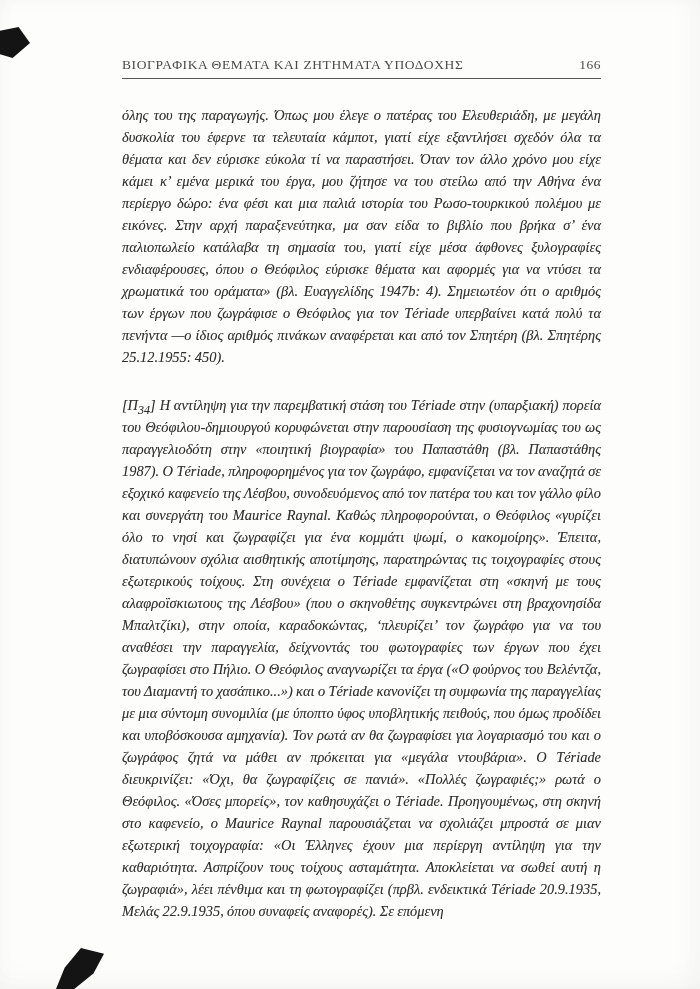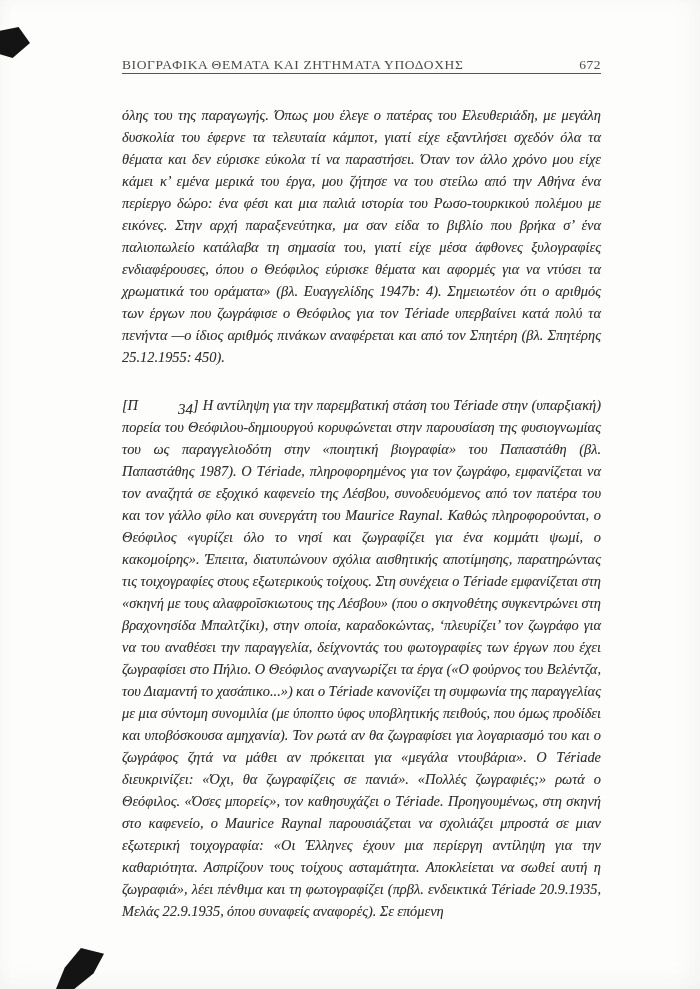--- a/index.html
+++ b/index.html
@@ -16,20 +16,21 @@
     background:var(--page-bg);
     overflow:hidden;
     box-shadow:inset -10px 0 22px rgba(0,0,0,0.025), inset 0 -12px 24px rgba(0,0,0,0.02), inset 6px 0 14px rgba(0,0,0,0.012);
     font-family:"Liberation Serif","DejaVu Serif",serif;
   }
   .running-head{
     position:absolute;
     left:122px;right:99px;top:57px;
     display:flex;justify-content:space-between;align-items:flex-start;
     border-bottom:1.5px solid var(--rule);
+    padding-bottom:5px;
   }
   .head-title{
     font-size:13.5px;
     letter-spacing:0.6px;
     color:var(--header-text);
   }
   .head-page{
     font-size:13.5px;
     letter-spacing:0.5px;
     color:var(--header-text);
@@ -40,42 +41,42 @@
     color:var(--text);
     font-size:14.4px;
     line-height:22px;
     text-align:justify;
     word-spacing:-0.3px;
     text-shadow:0 0 0.4px rgba(40,40,40,0.35);
   }
   .para{margin:0;font-style:italic;}
   .para + .para{margin-top:26px;}
   .marker{white-space:nowrap;margin-right:4px;}
-  .marker sub{font-size:15px;line-height:0;margin-left:40px;}
+  .marker sub{font-size:12px;line-height:0;}
   .artifact{position:absolute;background:var(--artifact);}
   .artifact-tl{
     left:0;top:27px;width:30px;height:31px;
     clip-path:polygon(0 12%, 62% 0, 100% 52%, 42% 100%, 0 88%);
   }
   .artifact-bl{
     left:56px;top:948px;width:48px;height:41px;
     clip-path:polygon(0 100%, 18% 48%, 52% 0, 100% 14%, 78% 62%, 38% 100%);
   }
 </style>
 </head>
 <body>
 
 <div class="page">
 
   <div class="artifact artifact-tl"></div>
   <div class="artifact artifact-bl"></div>
 
   <header class="running-head">
     <span class="head-title">ΒΙΟΓΡΑΦΙΚΑ ΘΕΜΑΤΑ ΚΑΙ ΖΗΤΗΜΑΤΑ ΥΠΟΔΟΧΗΣ</span>
-    <span class="head-page">672</span>
+    <span class="head-page">166</span>
   </header>
 
   <main class="body-text">
 
     <p class="para"><span>όλης του της παραγωγής. Όπως μου έλεγε ο πατέρας του Ελευθεριάδη, με μεγάλη δυσκολία του έφερνε τα τελευταία κάμποτ, γιατί είχε εξαντλήσει σχεδόν όλα τα θέματα και δεν εύρισκε εύκολα τί να παραστήσει. Όταν τον άλλο χρόνο μου είχε κάμει κ’ εμένα μερικά του έργα, μου ζήτησε να του στείλω από την Αθήνα ένα περίεργο δώρο: ένα φέσι και μια παλιά ιστορία του Ρωσο-τουρκικού πολέμου με εικόνες. Στην αρχή παραξενεύτηκα, μα σαν είδα το βιβλίο που βρήκα σ’ ένα παλιοπωλείο κατάλαβα τη σημασία του, γιατί είχε μέσα άφθονες ξυλογραφίες ενδιαφέρουσες, όπου ο Θεόφιλος εύρισκε θέματα και αφορμές για να ντύσει τα χρωματικά του οράματα» (βλ. Ευαγγελίδης 1947b: 4). Σημειωτέον ότι ο αριθμός των έργων που ζωγράφισε ο Θεόφιλος για τον Tériade υπερβαίνει κατά πολύ τα πενήντα —ο ίδιος αριθμός πινάκων αναφέρεται και από τον Σπητέρη (βλ. Σπητέρης 25.12.1955: 450).</span></p>
 
     <p class="para"><span class="marker"><span>[</span><span>Π</span><sub>34</sub><span>]</span></span><span>Η αντίληψη για την παρεμβατική στάση του Tériade στην (υπαρξιακή) πορεία του Θεόφιλου-δημιουργού κορυφώνεται στην παρουσίαση της φυσιογνωμίας του ως παραγγελιοδότη στην «ποιητική βιογραφία» του Παπαστάθη (βλ. Παπαστάθης 1987). Ο Tériade, πληροφορημένος για τον ζωγράφο, εμφανίζεται να τον αναζητά σε εξοχικό καφενείο της Λέσβου, συνοδευόμενος από τον πατέρα του και τον γάλλο φίλο και συνεργάτη του Maurice Raynal. Καθώς πληροφορούνται, ο Θεόφιλος «γυρίζει όλο το νησί και ζωγραφίζει για ένα κομμάτι ψωμί, ο κακομοίρης». Έπειτα, διατυπώνουν σχόλια αισθητικής αποτίμησης, παρατηρώντας τις τοιχογραφίες στους εξωτερικούς τοίχους. Στη συνέχεια ο Tériade εμφανίζεται στη «σκηνή με τους αλαφροΐσκιωτους της Λέσβου» (που ο σκηνοθέτης συγκεντρώνει στη βραχονησίδα Μπαλτζίκι), στην οποία, καραδοκώντας, ‘πλευρίζει’ τον ζωγράφο για να του αναθέσει την παραγγελία, δείχνοντάς του φωτογραφίες των έργων που έχει ζωγραφίσει στο Πήλιο. Ο Θεόφιλος αναγνωρίζει τα έργα («Ο φούρνος του Βελέντζα, του Διαμαντή το χασάπικο...») και ο Tériade κανονίζει τη συμφωνία της παραγγελίας με μια σύντομη συνομιλία (με ύποπτο ύφος υποβλητικής πειθούς, που όμως προδίδει και υποβόσκουσα αμηχανία). Τον ρωτά αν θα ζωγραφίσει για λογαριασμό του και ο ζωγράφος ζητά να μάθει αν πρόκειται για «μεγάλα ντουβάρια». Ο Tériade διευκρινίζει: «Όχι, θα ζωγραφίζεις σε πανιά». «Πολλές ζωγραφιές;» ρωτά ο Θεόφιλος. «Όσες μπορείς», τον καθησυχάζει ο Tériade. Προηγουμένως, στη σκηνή στο καφενείο, ο Maurice Raynal παρουσιάζεται να σχολιάζει μπροστά σε μιαν εξωτερική τοιχογραφία: «Οι Έλληνες έχουν μια περίεργη αντίληψη για την καθαριότητα. Ασπρίζουν τους τοίχους ασταμάτητα. Αποκλείεται να σωθεί αυτή η ζωγραφιά», λέει πένθιμα και τη φωτογραφίζει (πρβλ. ενδεικτικά Tériade 20.9.1935, Μελάς 22.9.1935, όπου συναφείς αναφορές). Σε επόμενη</span></p>
 
   </main>
 

